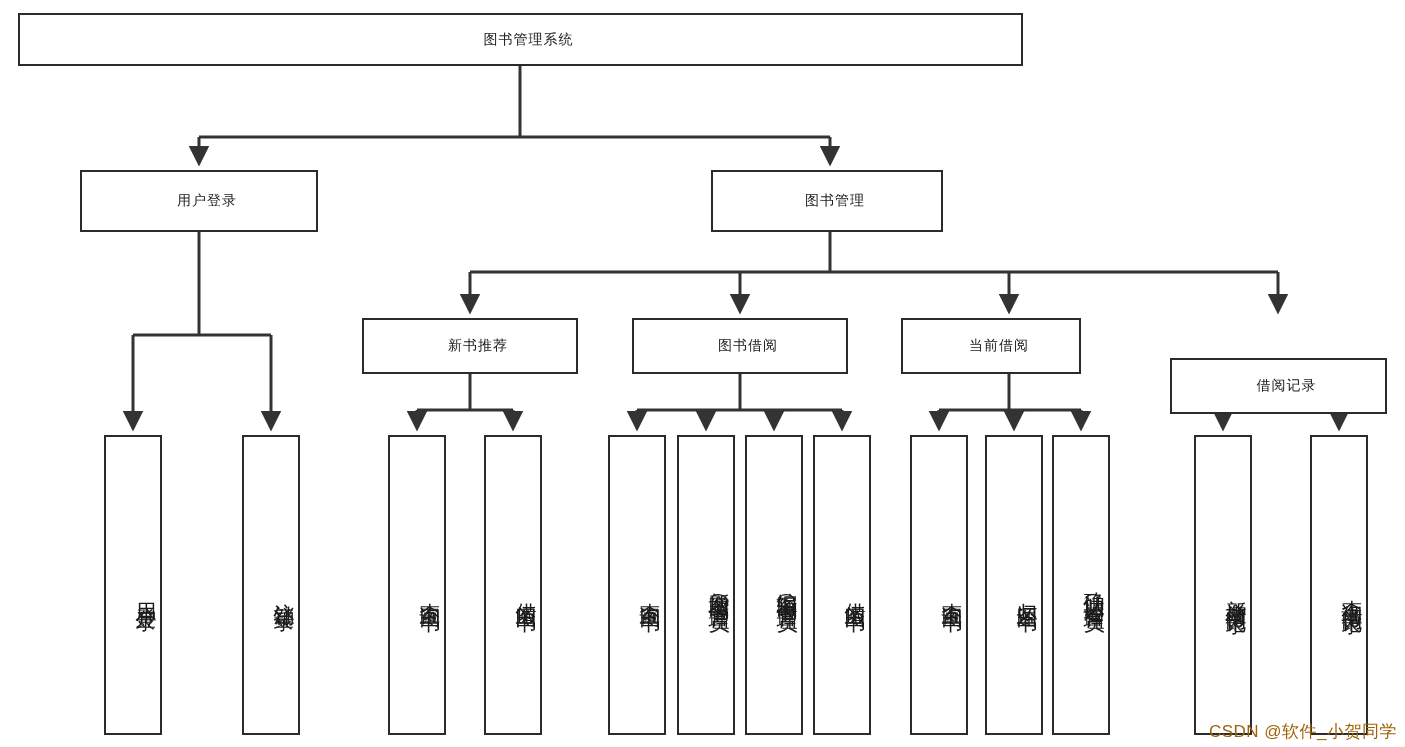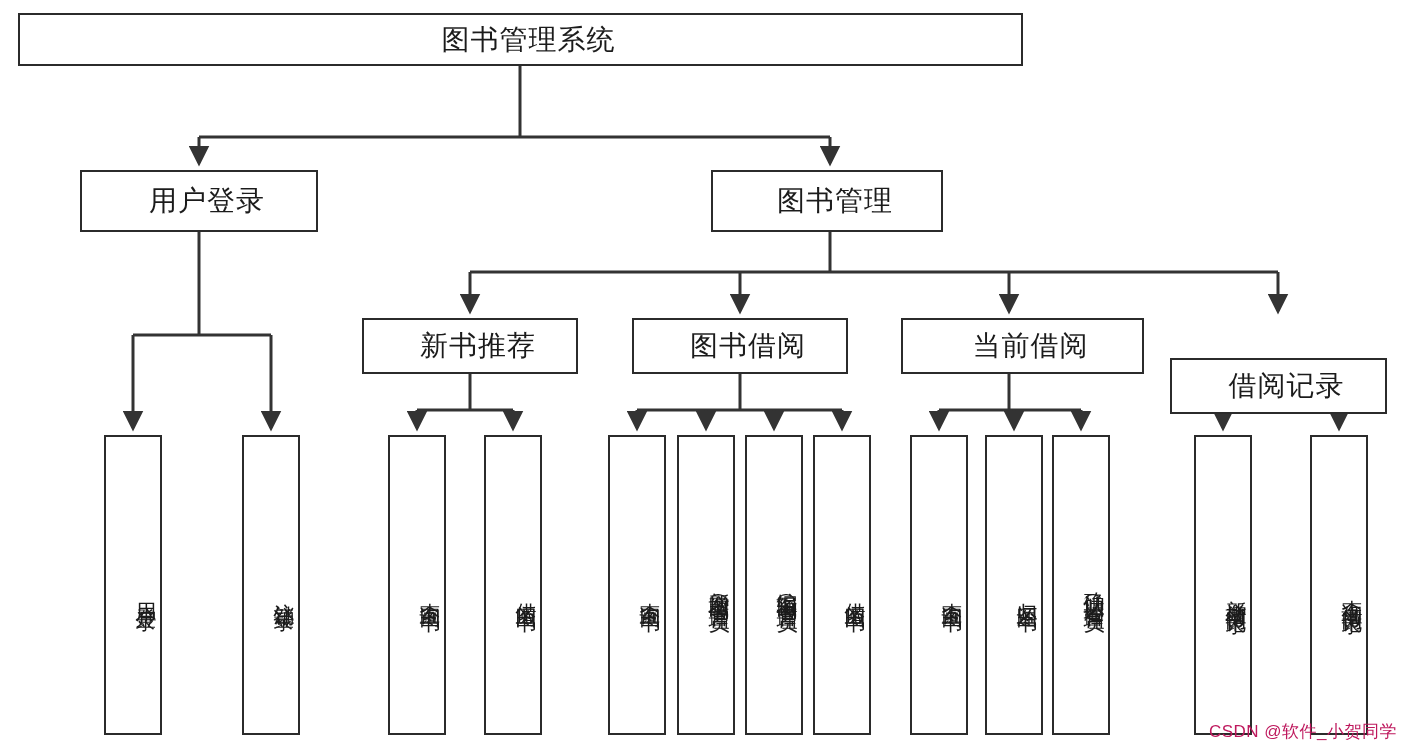--- a/index.html
+++ b/index.html
@@ -3,27 +3,27 @@
 <meta charset="utf-8">
 <style>
   html,body{margin:0;padding:0;background:#ffffff;}
   body{width:1405px;height:747px;overflow:hidden;
        font-family:"Liberation Sans","DejaVu Sans",sans-serif;}
   #canvas{position:relative;width:1405px;height:747px;background:#fff;}
   svg.links{position:absolute;left:0;top:0;width:1405px;height:747px;}
   .node{position:absolute;box-sizing:border-box;background:#ffffff;
         border:2px solid #2b2b2b;display:flex;align-items:center;
         justify-content:center;color:#1b1b1b;}
-  .node.h{font-size:28px;letter-spacing:1px;padding-left:16px;}
+  .node.h{font-size:14px;letter-spacing:1px;padding-left:16px;}
   .node.v{writing-mode:vertical-rl;text-orientation:upright;
           font-size:21px;letter-spacing:3px;padding-top:14px;
           align-items:flex-start;justify-content:center;}
   .node.v.tall{padding-top:6px;}
   .watermark{position:absolute;right:8px;bottom:4px;font-size:17px;
-             color:#be185d;letter-spacing:0.5px;white-space:nowrap;}
+             color:#a16207;letter-spacing:0.5px;white-space:nowrap;}
 </style>
 </head>
 <body>
 
 <div id="canvas">
 
   <svg class="links" viewBox="0 0 1405 747" xmlns="http://www.w3.org/2000/svg">
     <defs>
       <marker id="arrow" viewBox="0 0 12 12" refX="10" refY="6" markerWidth="7" markerHeight="7" orient="auto-start-reverse">
         <path d="M 0 0 L 12 6 L 0 12 z" fill="#333333"></path>
@@ -73,21 +73,21 @@
     </g>
   </svg>
 
   <div class="node h" style="left:18px;top:13px;width:1005px;height:53px;">图书管理系统</div>
 
   <div class="node h" style="left:80px;top:170px;width:238px;height:62px;">用户登录</div>
   <div class="node h" style="left:711px;top:170px;width:232px;height:62px;">图书管理</div>
 
   <div class="node h" style="left:362px;top:318px;width:216px;height:56px;">新书推荐</div>
   <div class="node h" style="left:632px;top:318px;width:216px;height:56px;">图书借阅</div>
-  <div class="node h" style="left:901px;top:318px;width:243px;height:56px;">当前借阅</div>
+  <div class="node h" style="left:901px;top:318px;width:180px;height:56px;">当前借阅</div>
   <div class="node h" style="left:1170px;top:318px;width:217px;height:56px;margin-top:40px;">借阅记录</div>
 
   <div class="node v" style="left:104px;top:435px;width:58px;height:300px;">用户登录</div>
   <div class="node v" style="left:242px;top:435px;width:58px;height:300px;">注销登录</div>
 
   <div class="node v" style="left:388px;top:435px;width:58px;height:300px;">查询图书</div>
   <div class="node v" style="left:484px;top:435px;width:58px;height:300px;">借阅图书</div>
 
   <div class="node v" style="left:608px;top:435px;width:58px;height:300px;">查询图书</div>
   <div class="node v tall" style="left:677px;top:435px;width:58px;height:300px;">新增图书（管理员）</div>

